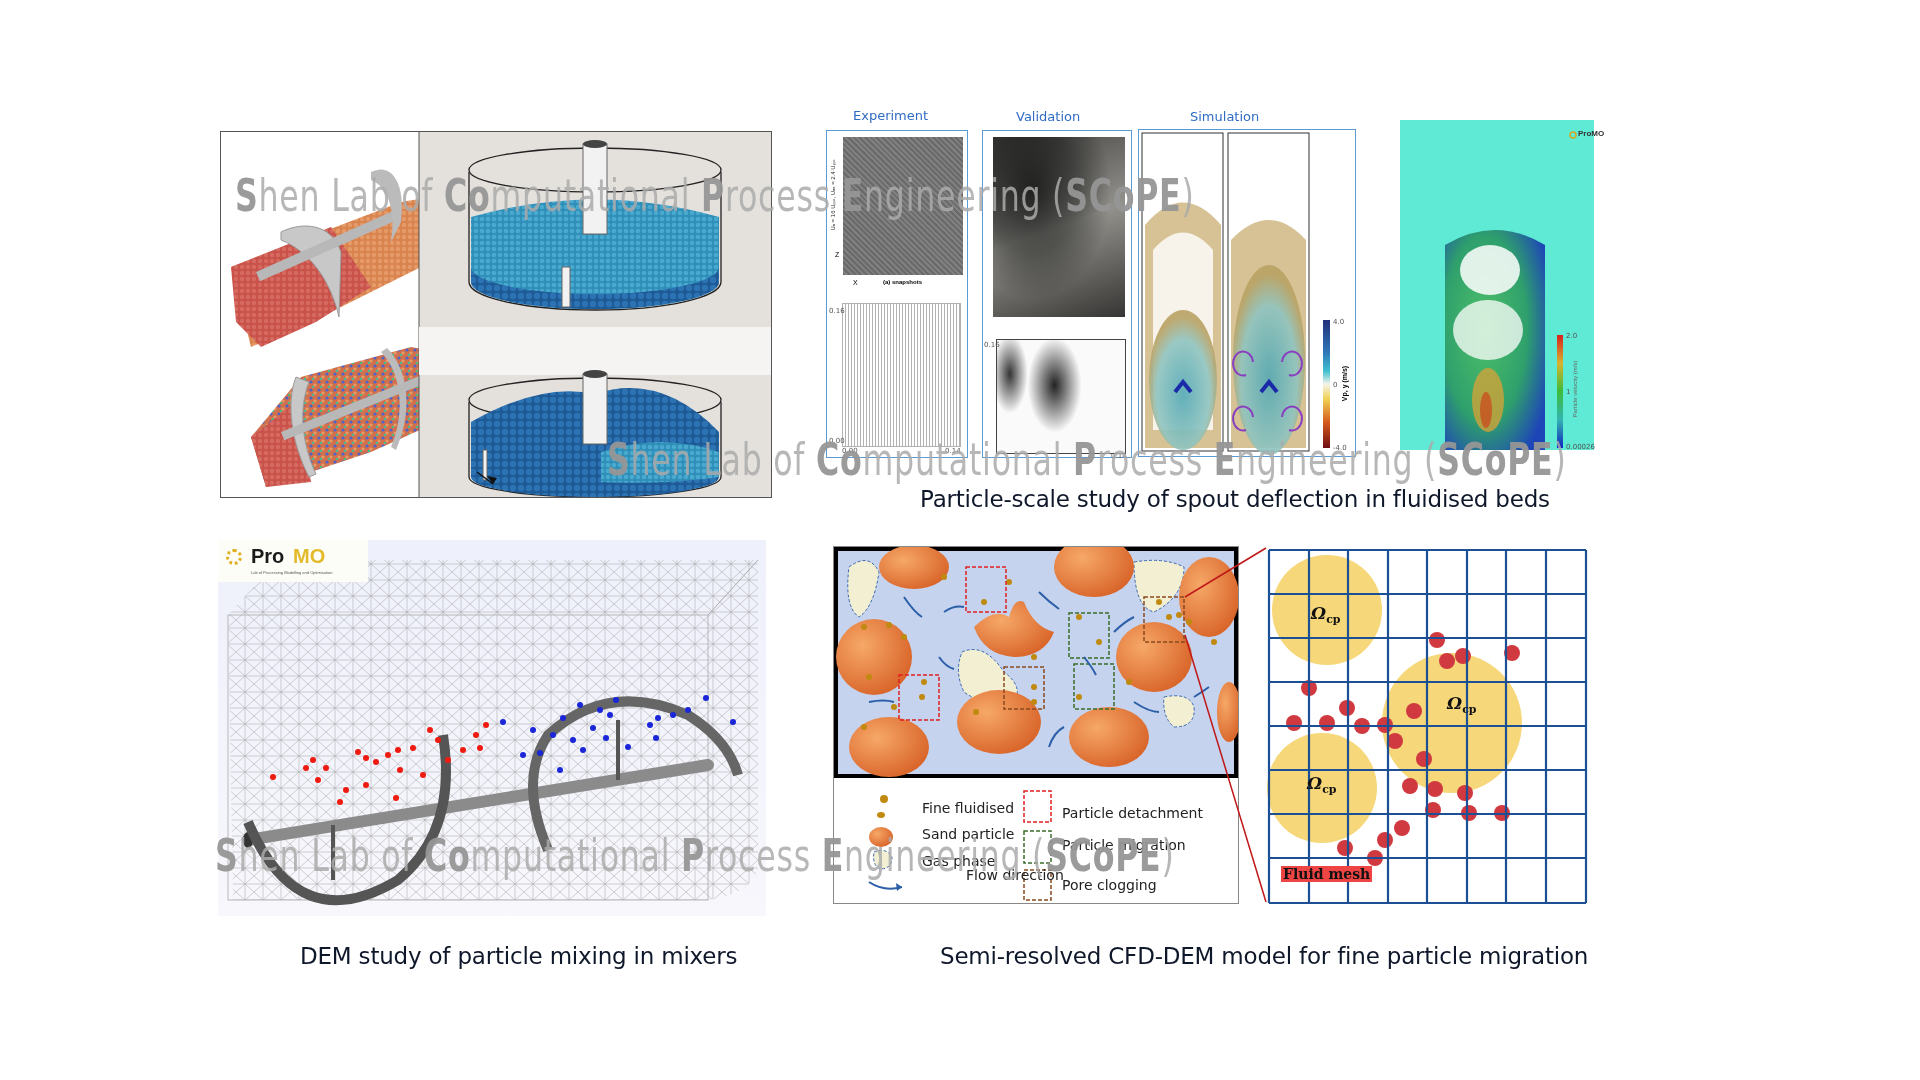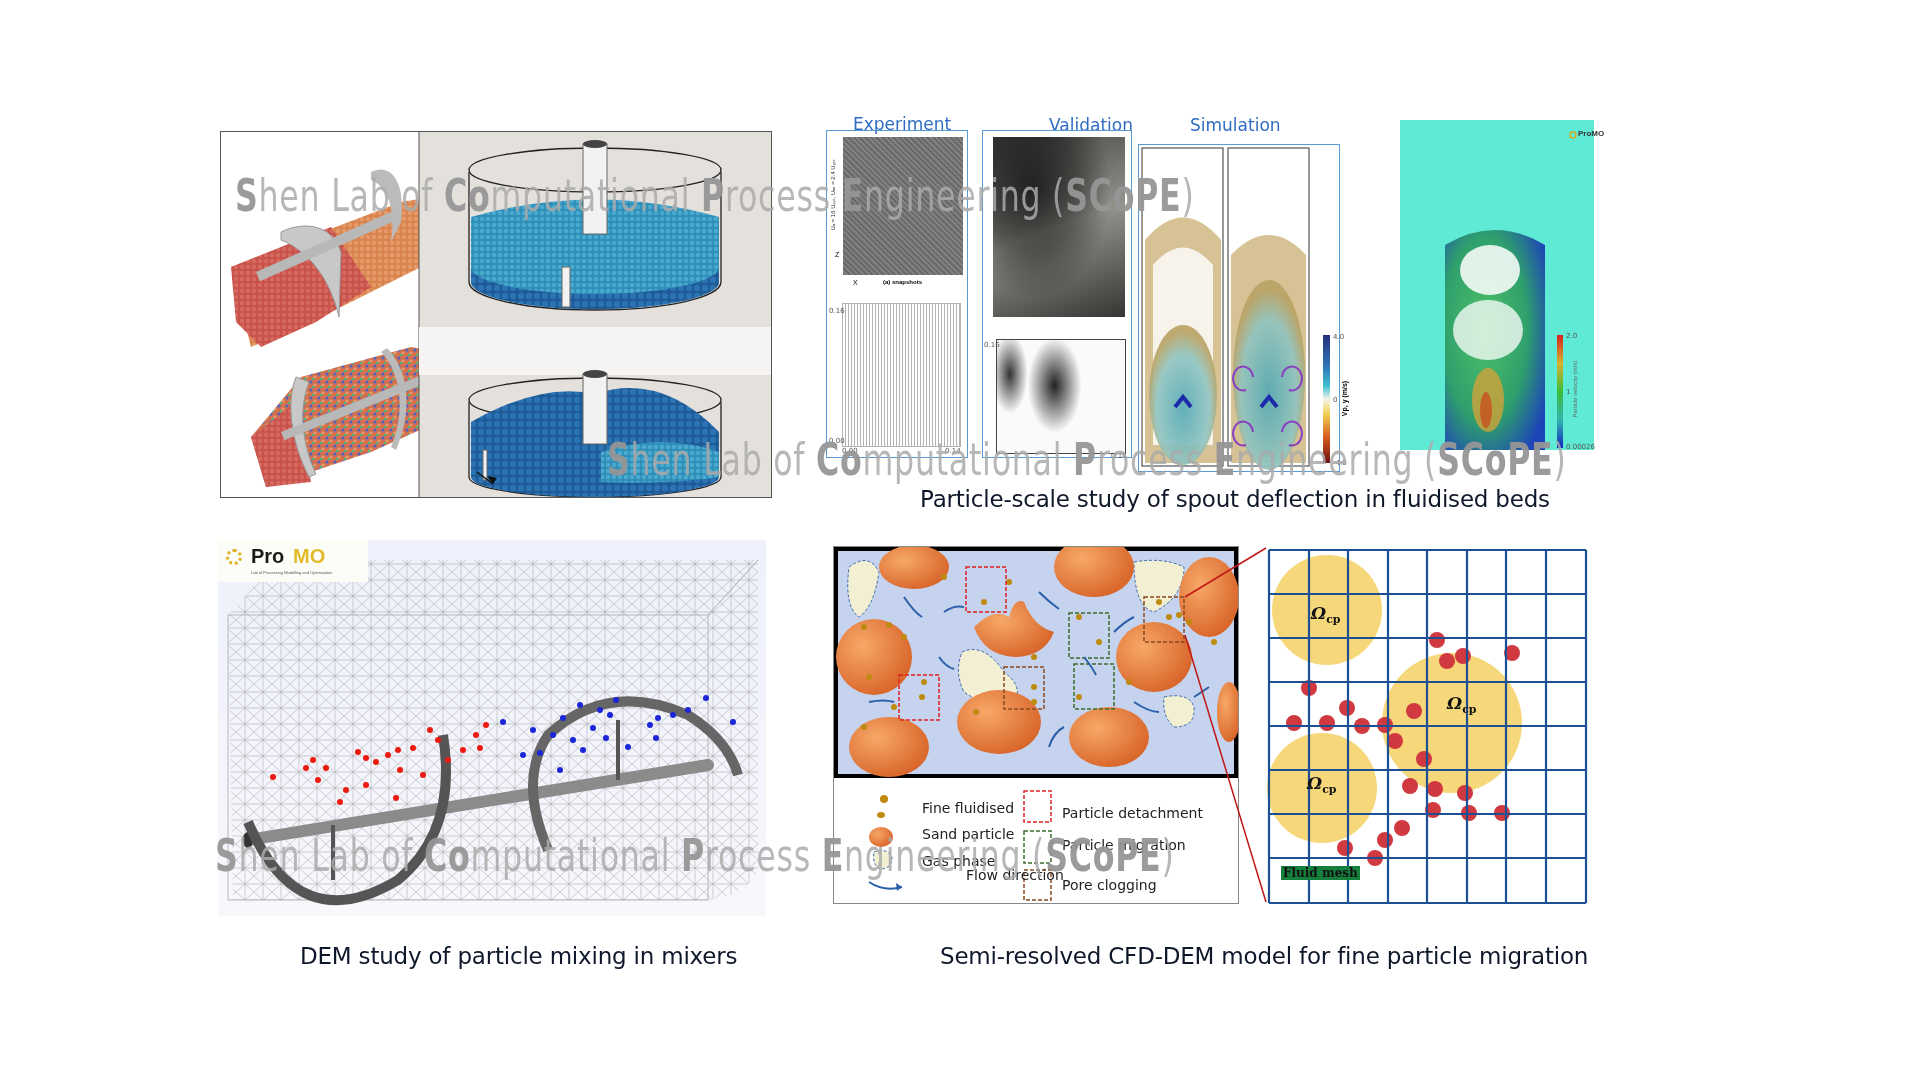--- a/index.html
+++ b/index.html
@@ -1,19 +1,19 @@
 <!DOCTYPE html>
 <html><head>
 <meta charset="utf-8">
 <style>
   html,body{margin:0;padding:0;background:#fff;}
   body{width:1920px;height:1080px;position:relative;overflow:hidden;font-family:"Liberation Sans",sans-serif;}
   .abs{position:absolute;}
   .caption{position:absolute;font-family:"DejaVu Sans",sans-serif;font-size:23px;color:#0f172a;white-space:nowrap;letter-spacing:-0.2px;}
-  .panel-head{position:absolute;font-family:"DejaVu Sans",sans-serif;font-size:17px;color:#2f6cc4;white-space:nowrap;margin-top:6px;}
+  .panel-head{position:absolute;font-family:"DejaVu Sans",sans-serif;font-size:13px;color:#2f6cc4;white-space:nowrap;}
   .bluebox{position:absolute;border:1.5px solid #5b9bd5;box-sizing:border-box;}
   .watermark{position:absolute;font-family:"DejaVu Sans",sans-serif;font-size:44px;color:rgba(170,170,170,0.85);white-space:nowrap;transform:scaleX(0.72);transform-origin:left top;letter-spacing:1px;pointer-events:none;}
   .watermark b{color:rgba(150,150,150,0.95);}
   .tick{position:absolute;font-size:7px;color:#555;font-family:"DejaVu Sans",sans-serif;}
   .legend-text{position:absolute;font-family:"DejaVu Sans",sans-serif;font-size:14px;color:#222;white-space:nowrap;}
   .omega{position:absolute;font-family:"DejaVu Serif",serif;font-weight:bold;font-style:italic;font-size:17px;color:#111;}
   .omega sub{font-style:normal;font-size:11px;}
 </style>
 </head>
 <body>
@@ -77,21 +77,21 @@
     <path d="M380 320 Q440 300 498 320 L498 345 A124 20 0 0 1 380 350 Z" fill="url(#tealDots)"></path>
     <rect x="362" y="242" width="24" height="70" fill="#f2f2f2" stroke="#666"></rect>
     <ellipse cx="374" cy="242" rx="12" ry="4" fill="#444"></ellipse>
     <rect x="262" y="318" width="4" height="30" fill="#f2f2f2" stroke="#666"></rect>
     <line x1="256" y1="340" x2="272" y2="352" stroke="#111" stroke-width="1.5"></line>
     <polygon points="272,352 266,344 276,346" fill="#111"></polygon>
   </svg>
 </div>
 
 <div class="panel-head" style="left:853px;top:108px;">Experiment</div>
-<div class="panel-head" style="left:1049px;top:109px;">Validation</div>
+<div class="panel-head" style="left:1016px;top:109px;">Validation</div>
 <div class="panel-head" style="left:1190px;top:109px;">Simulation</div>
 
 <div class="bluebox" style="left:826px;top:130px;width:142px;height:328px;">
   <div class="abs" style="left:16px;top:6px;width:120px;height:138px;background:repeating-linear-gradient(45deg,#6a6a6a 0 2px,#808080 2px 4px);"></div>
   <div class="abs" style="left:-30px;top:60px;font-size:6px;transform:rotate(-90deg);white-space:nowrap;color:#222;">Uₐ = 16 Uₘₒ, Uₐₑ = 2.4 Uₘₒ</div>
   <div class="abs" style="left:8px;top:120px;font-size:7px;">Z</div>
   <div class="abs" style="left:26px;top:148px;font-size:7px;">X</div>
   <div class="abs" style="left:56px;top:148px;font-size:6px;font-weight:bold;">(a) snapshots</div>
   <div class="abs" style="left:15px;top:172px;width:117px;height:142px;border:1px solid #999;background:repeating-linear-gradient(90deg,#fff 0 2px,#999 2px 3px),#fff;opacity:0.75;"></div>
   <div class="tick" style="left:2px;top:176px;">0.16</div>
@@ -100,21 +100,21 @@
   <div class="tick" style="left:118px;top:316px;">0.14</div>
 </div>
 
 <div class="bluebox" style="left:982px;top:130px;width:150px;height:328px;">
   <div class="abs" style="left:10px;top:6px;width:132px;height:180px;background:radial-gradient(ellipse at 30% 30%,#3a3a38 0,#7a7a76 35%,#c8c6bf 60%),linear-gradient(160deg,#555 0%,#bbb 50%,#444 100%);background-blend-mode:multiply;"></div>
   <div class="abs" style="left:13px;top:208px;width:128px;height:113px;border:1px solid #444;background:radial-gradient(ellipse 30% 60% at 45% 40%,#222 0,rgba(0,0,0,0) 70%),radial-gradient(ellipse 20% 50% at 10% 30%,#333 0,rgba(0,0,0,0) 70%),#fafafa;"></div>
   <div class="tick" style="left:1px;top:210px;">0.16</div>
   <div class="tick" style="left:128px;top:321px;">0.14</div>
 </div>
 
-<div class="bluebox" style="left:1138px;top:144px;width:202px;height:328px;">
+<div class="bluebox" style="left:1138px;top:129px;width:218px;height:328px;">
   <svg width="224" height="326">
     <defs>
       <linearGradient id="simCb" x1="0" y1="0" x2="0" y2="1">
         <stop offset="0" stop-color="#23307a"></stop>
           <stop offset="0.25" stop-color="#2f76b8"></stop>
         <stop offset="0.4" stop-color="#3fc0d0"></stop>
           <stop offset="0.5" stop-color="#f4f4ea"></stop>
         <stop offset="0.62" stop-color="#efd050"></stop>
           <stop offset="0.8" stop-color="#d55a1e"></stop>
         <stop offset="1" stop-color="#6e0e12"></stop>
@@ -404,19 +404,19 @@
         <line x1="2" y1="178" x2="319" y2="178"></line>
         <line x1="2" y1="222" x2="319" y2="222"></line>
       <line x1="2" y1="266" x2="319" y2="266"></line>
         <line x1="2" y1="310" x2="319" y2="310"></line>
         <line x1="2" y1="355" x2="319" y2="355"></line>
     </g>
   </svg>
   <div class="omega" style="left:44px;top:55px;"><span>Ω</span><sub>cp</sub></div>
   <div class="omega" style="left:180px;top:145px;"><span>Ω</span><sub>cp</sub></div>
   <div class="omega" style="left:40px;top:225px;"><span>Ω</span><sub>cp</sub></div>
-  <div class="abs" style="left:14px;top:318px;font-family:'DejaVu Serif',serif;font-weight:bold;font-size:12px;color:#111;background:#15803d;padding:0 2px;">Fluid mesh</div>
+  <div class="abs" style="left:14px;top:318px;font-family:'DejaVu Serif',serif;font-weight:bold;font-size:14px;color:#111;background:#ef4444;padding:0 2px;">Fluid mesh</div>
 </div>
 <div class="caption" style="left:940px;top:943px;">Semi-resolved CFD-DEM model for fine particle migration</div>
 
 <div class="watermark" style="left:235px;top:170px;"><b>S</b><span>hen Lab of </span><b>Co</b><span>mputational </span><b>P</b><span>rocess </span><b>E</b><span>ngineering (</span><b>SCoPE</b><span>)</span></div>
 <div class="watermark" style="left:607px;top:434px;"><b>S</b><span>hen Lab of </span><b>Co</b><span>mputational </span><b>P</b><span>rocess </span><b>E</b><span>ngineering (</span><b>SCoPE</b><span>)</span></div>
 <div class="watermark" style="left:215px;top:830px;"><b>S</b><span>hen Lab of </span><b>Co</b><span>mputational </span><b>P</b><span>rocess </span><b>E</b><span>ngineering (</span><b>SCoPE</b><span>)</span></div>
 
 </body></html>

